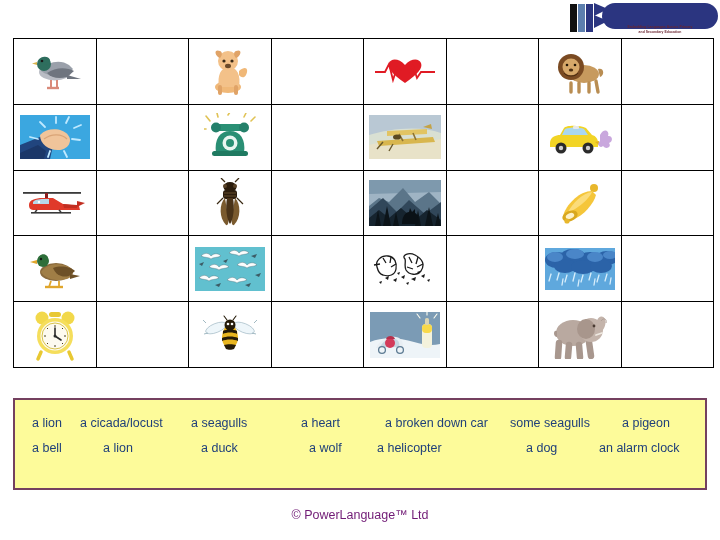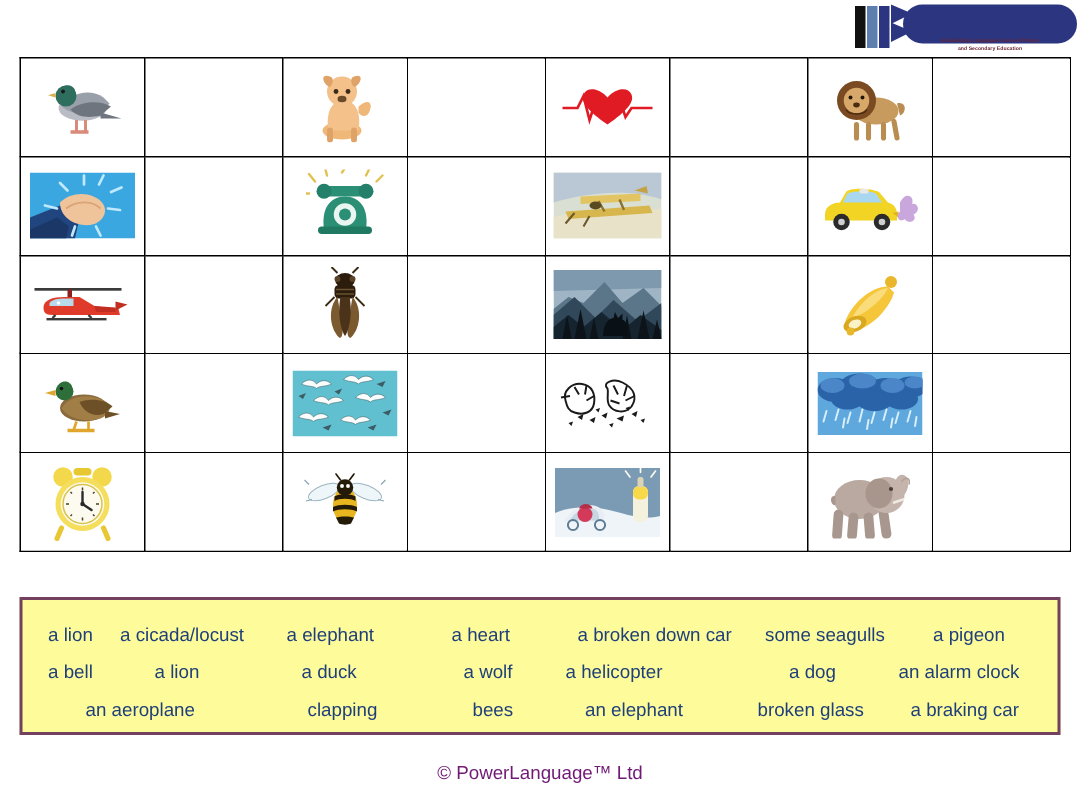--- a/index.html
+++ b/index.html
@@ -566,38 +566,30 @@
     <td class="c-gap"></td>
   </tr>
 
   </tbody>
 </table>
 
 <div id="wordbank">
   <div class="bank-row">
     <span style="left:17px">a lion</span>
     <span style="left:65px">a cicada/locust</span>
-    <span style="left:176px">a elephant</span>
+    <span style="left:176px">a seagulls</span>
     <span style="left:286px">a heart</span>
     <span style="left:370px">a broken down car</span>
     <span style="left:495px">some seagulls</span>
     <span style="left:607px">a pigeon</span>
   </div>
   <div class="bank-row">
     <span style="left:17px">a bell</span>
     <span style="left:88px">a lion</span>
     <span style="left:186px">a duck</span>
     <span style="left:294px">a wolf</span>
     <span style="left:362px">a helicopter</span>
     <span style="left:511px">a dog</span>
     <span style="left:584px">an alarm clock</span>
   </div>
-  <div class="bank-row">
-    <span style="left:42px">an aeroplane</span>
-    <span style="left:190px">clapping</span>
-    <span style="left:300px">bees</span>
-    <span style="left:375px">an elephant</span>
-    <span style="left:490px">broken glass</span>
-    <span style="left:592px">a braking car</span>
-  </div>
 </div>
 
 <div id="copyright">© PowerLanguage™ Ltd</div>
 
 </body></html>

